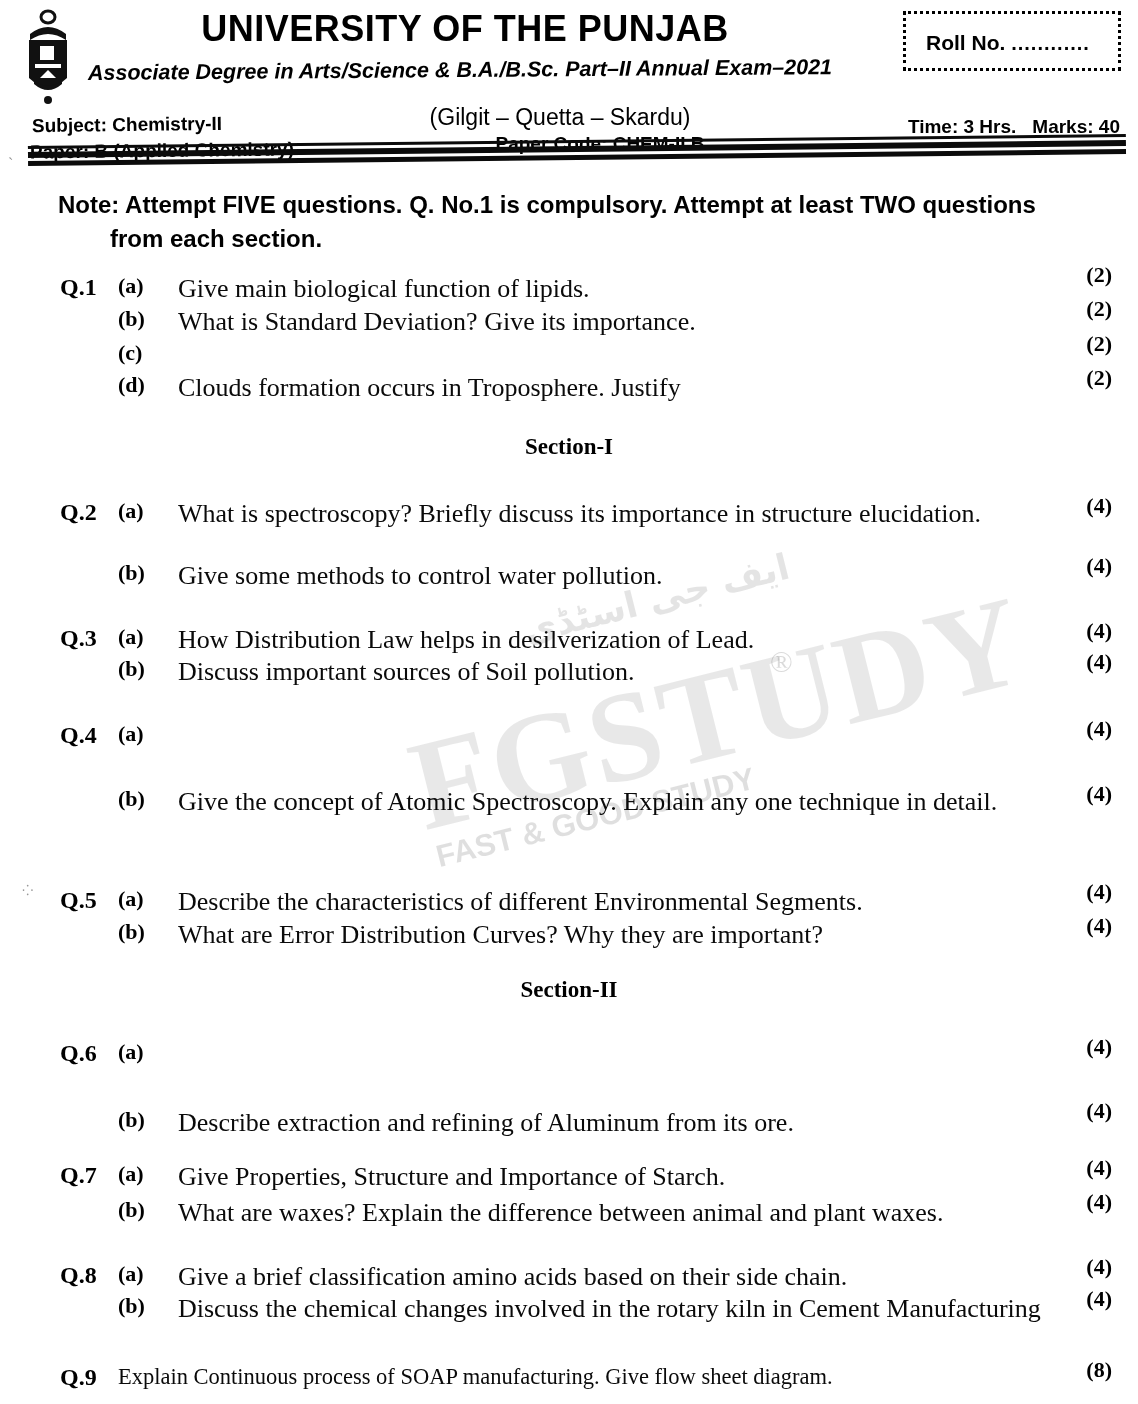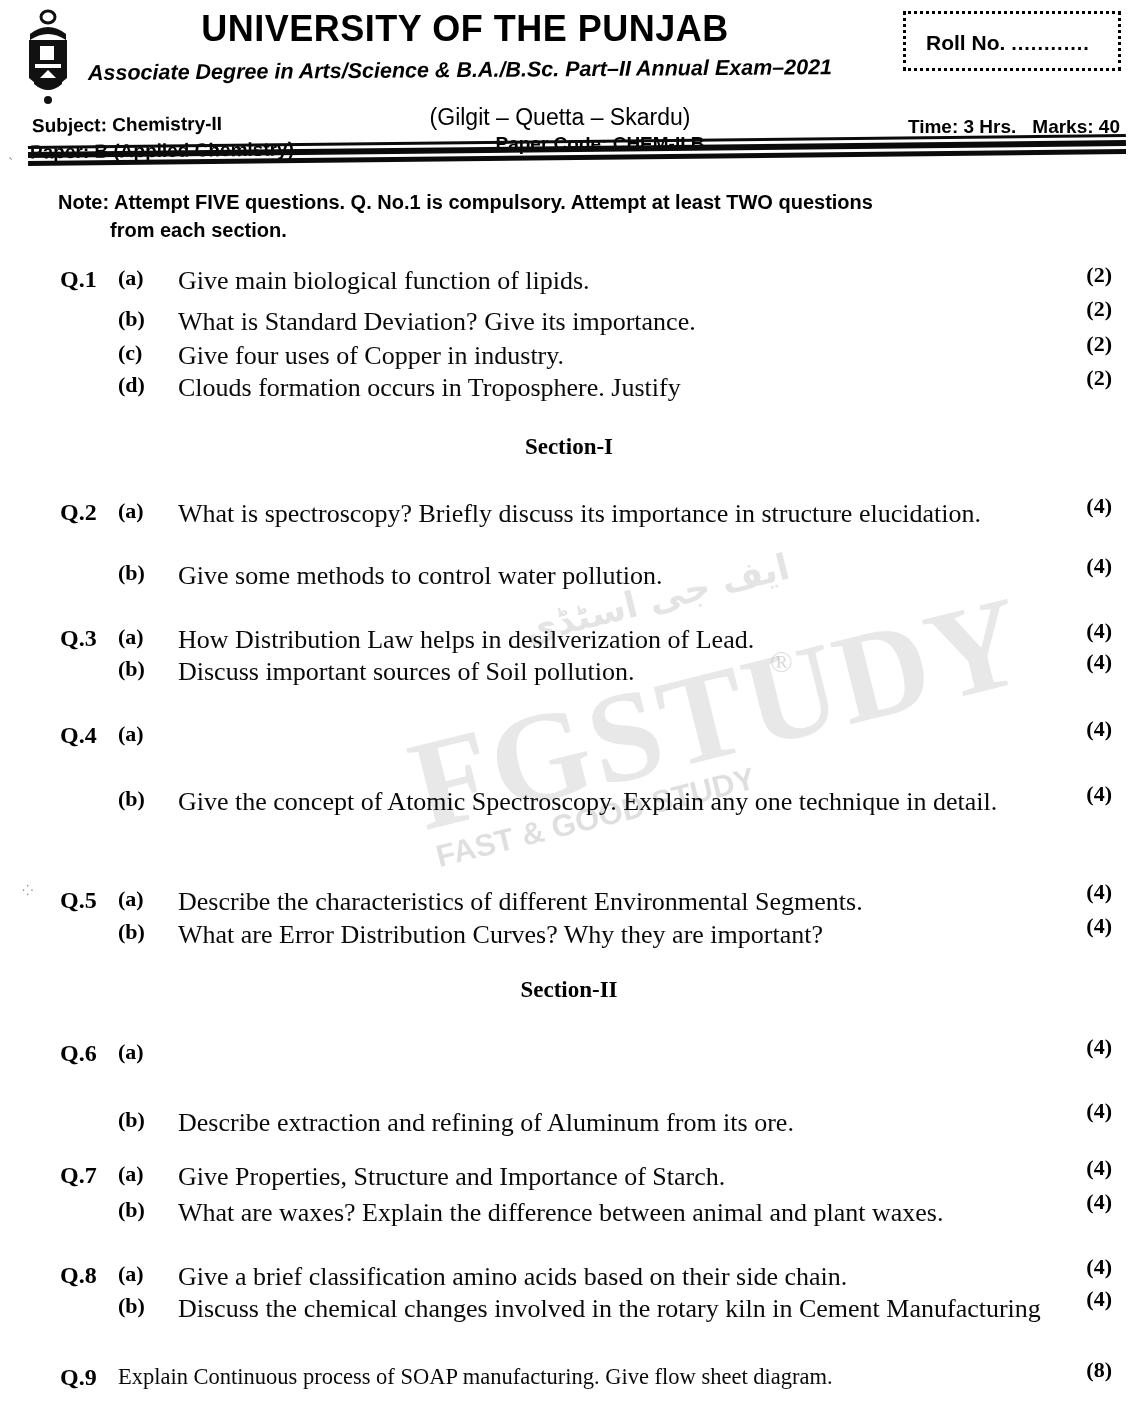--- a/index.html
+++ b/index.html
@@ -215,21 +215,21 @@
   .rule-bar .r2 { height: 6px; margin-top: 3px; }
   .rule-bar .r3 { height: 5px; margin-top: 3px; }
 
   
   .note {
     position: absolute;
     left: 58px;
     top: 188px;
     width: 1040px;
     font-family: "Liberation Sans", sans-serif;
-    font-size: 20px;
+    font-size: 24px;
     font-weight: bold;
     line-height: 1.42;
     color: #000;
     z-index: 2;
   }
   .note-label { }
   .note-body { display: inline; }
   .note-cont {
     display: block;
     margin-left: 52px;
@@ -368,38 +368,37 @@
 </div>
 
 <div class="note">
   <span class="note-label">Note:</span>
   <span class="note-body">Attempt FIVE questions. Q. No.1 is compulsory. Attempt at least TWO questions</span>
   <span class="note-cont">from each section.</span>
 </div>
 
 <div class="sheet">
 
-  <div class="qrow" style="top:264px">
+  <div class="qrow" style="top:272px">
     <div class="q-num">Q.1</div>
     <div class="q-part">(a)</div>
     <div class="q-text">Give main biological function of lipids.</div>
   </div>
   <div class="q-marks" style="left:1052px; top:262px">(2)</div>
 
   <div class="qrow" style="top:305px">
     <div class="q-num"></div>
     <div class="q-part">(b)</div>
     <div class="q-text">What is Standard Deviation? Give its importance.</div>
   </div>
   <div class="q-marks" style="left:1052px; top:296px">(2)</div>
 
   <div class="qrow" style="top:339px">
     <div class="q-num"></div>
     <div class="q-part">(c)</div>
-    <div class="q-text">Give four uses of Copper in industry.</div>
   </div>
   <div class="q-marks" style="left:1052px; top:331px">(2)</div>
 
   <div class="qrow" style="top:371px">
     <div class="q-num"></div>
     <div class="q-part">(d)</div>
     <div class="q-text">Clouds formation occurs in Troposphere. Justify</div>
   </div>
   <div class="q-marks" style="left:1052px; top:365px">(2)</div>
 

